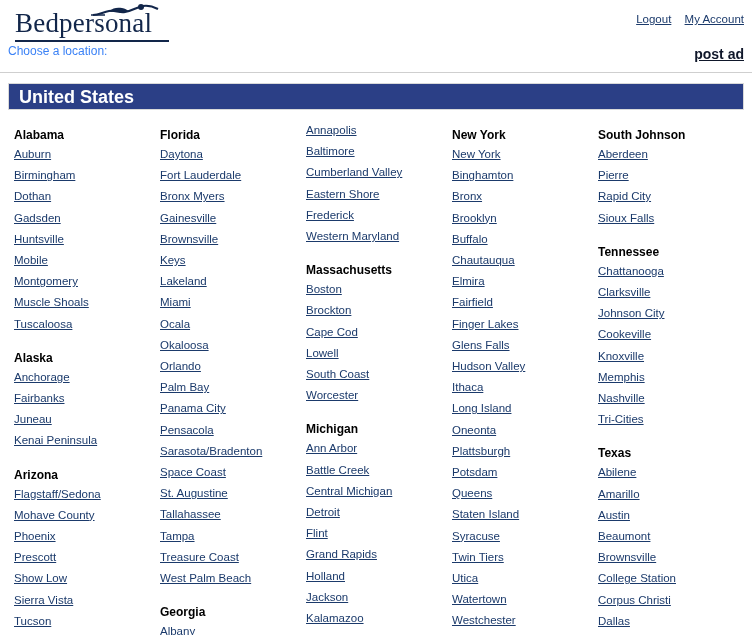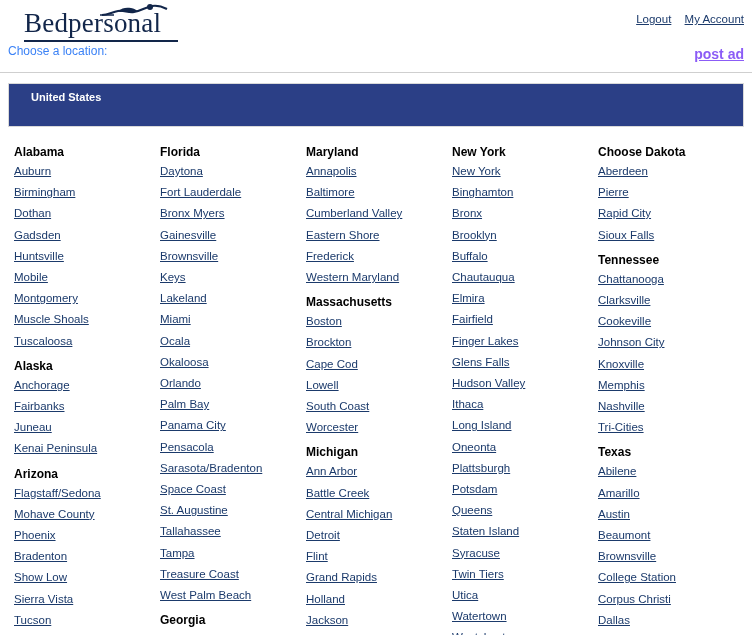--- a/index.html
+++ b/index.html
@@ -21,21 +21,21 @@
     cursor: pointer;
   }
 
   
   .top-bar {
     position: relative;
     height: 44px;
   }
   .logo-wrap {
     position: absolute;
-    left: 20px;
+    left: 11px;
     top: 2px;
     width: 300px;
     height: 40px;
   }
   .logo-text {
     font-family: "Liberation Serif", serif;
     font-size: 27px;
     color: #12264a;
     letter-spacing: 0.2px;
     position: absolute;
@@ -78,56 +78,56 @@
     top: 0;
     font-size: 12px;
     color: #3b82f6;
   }
   .post-ad {
     position: absolute;
     right: 8px;
     top: 2px;
     font-size: 14px;
     font-weight: bold;
-    color: #8b5cf6;
+    color: #0f172a;
     text-decoration: underline;
   }
 
   
   .banner-wrap {
     padding: 10px 8px 0 8px;
   }
   .banner {
     background: #2b3f86;
     color: #ffffff;
-    height: 44px;
+    height: 27px;
     line-height: 27px;
-    padding-left: 22px;
-    font-size: 11px;
+    padding-left: 10px;
+    font-size: 18px;
     font-weight: bold;
     border: 1px solid #d9d9d9;
     box-sizing: border-box;
   }
 
   
   .columns {
     display: flex;
     padding: 10px 6px 0 6px;
     box-sizing: border-box;
   }
   .col {
     width: 146px;
     flex: 0 0 146px;
     padding-left: 8px;
     box-sizing: border-box;
   }
   .state-name {
     font-weight: bold;
     font-size: 12px;
-    margin-top: 7px;
+    margin-top: 16px;
     margin-bottom: 2px;
     color: #000;
   }
   .col .state-group:first-child .state-name { margin-top: 8px; }
   .city {
     font-size: 11.5px;
     line-height: 21.2px;
     display: block;
     white-space: nowrap;
   }
@@ -180,21 +180,21 @@
         <a class="city">Anchorage</a>
         <a class="city">Fairbanks</a>
         <a class="city">Juneau</a>
         <a class="city">Kenai Peninsula</a>
       </div>
       <div class="state-group">
         <div class="state-name">Arizona</div>
         <a class="city">Flagstaff/Sedona</a>
         <a class="city">Mohave County</a>
         <a class="city">Phoenix</a>
-        <a class="city">Bradenton</a>
+        <a class="city">Prescott</a>
         <a class="city">Show Low</a>
         <a class="city">Sierra Vista</a>
         <a class="city">Tucson</a>
         <a class="city">Yuma</a>
       </div>
     </div>
     <div class="col">
       <div class="state-group">
         <div class="state-name">Florida</div>
         <a class="city">Daytona</a>
@@ -219,21 +219,20 @@
         <a class="city">Treasure Coast</a>
         <a class="city">West Palm Beach</a>
       </div>
       <div class="state-group">
         <div class="state-name">Georgia</div>
         <a class="city">Albany</a>
       </div>
     </div>
     <div class="col">
       <div class="state-group">
-        <div class="state-name">Maryland</div>
         <a class="city">Annapolis</a>
         <a class="city">Baltimore</a>
         <a class="city">Cumberland Valley</a>
         <a class="city">Eastern Shore</a>
         <a class="city">Frederick</a>
         <a class="city">Western Maryland</a>
       </div>
       <div class="state-group">
         <div class="state-name">Massachusetts</div>
         <a class="city">Boston</a>
@@ -279,32 +278,32 @@
         <a class="city">Staten Island</a>
         <a class="city">Syracuse</a>
         <a class="city">Twin Tiers</a>
         <a class="city">Utica</a>
         <a class="city">Watertown</a>
         <a class="city">Westchester</a>
       </div>
     </div>
     <div class="col">
       <div class="state-group">
-        <div class="state-name">Choose Dakota</div>
+        <div class="state-name">South Johnson</div>
         <a class="city">Aberdeen</a>
         <a class="city">Pierre</a>
         <a class="city">Rapid City</a>
         <a class="city">Sioux Falls</a>
       </div>
       <div class="state-group">
         <div class="state-name">Tennessee</div>
         <a class="city">Chattanooga</a>
         <a class="city">Clarksville</a>
+        <a class="city">Johnson City</a>
         <a class="city">Cookeville</a>
-        <a class="city">Johnson City</a>
         <a class="city">Knoxville</a>
         <a class="city">Memphis</a>
         <a class="city">Nashville</a>
         <a class="city">Tri-Cities</a>
       </div>
       <div class="state-group">
         <div class="state-name">Texas</div>
         <a class="city">Abilene</a>
         <a class="city">Amarillo</a>
         <a class="city">Austin</a>

